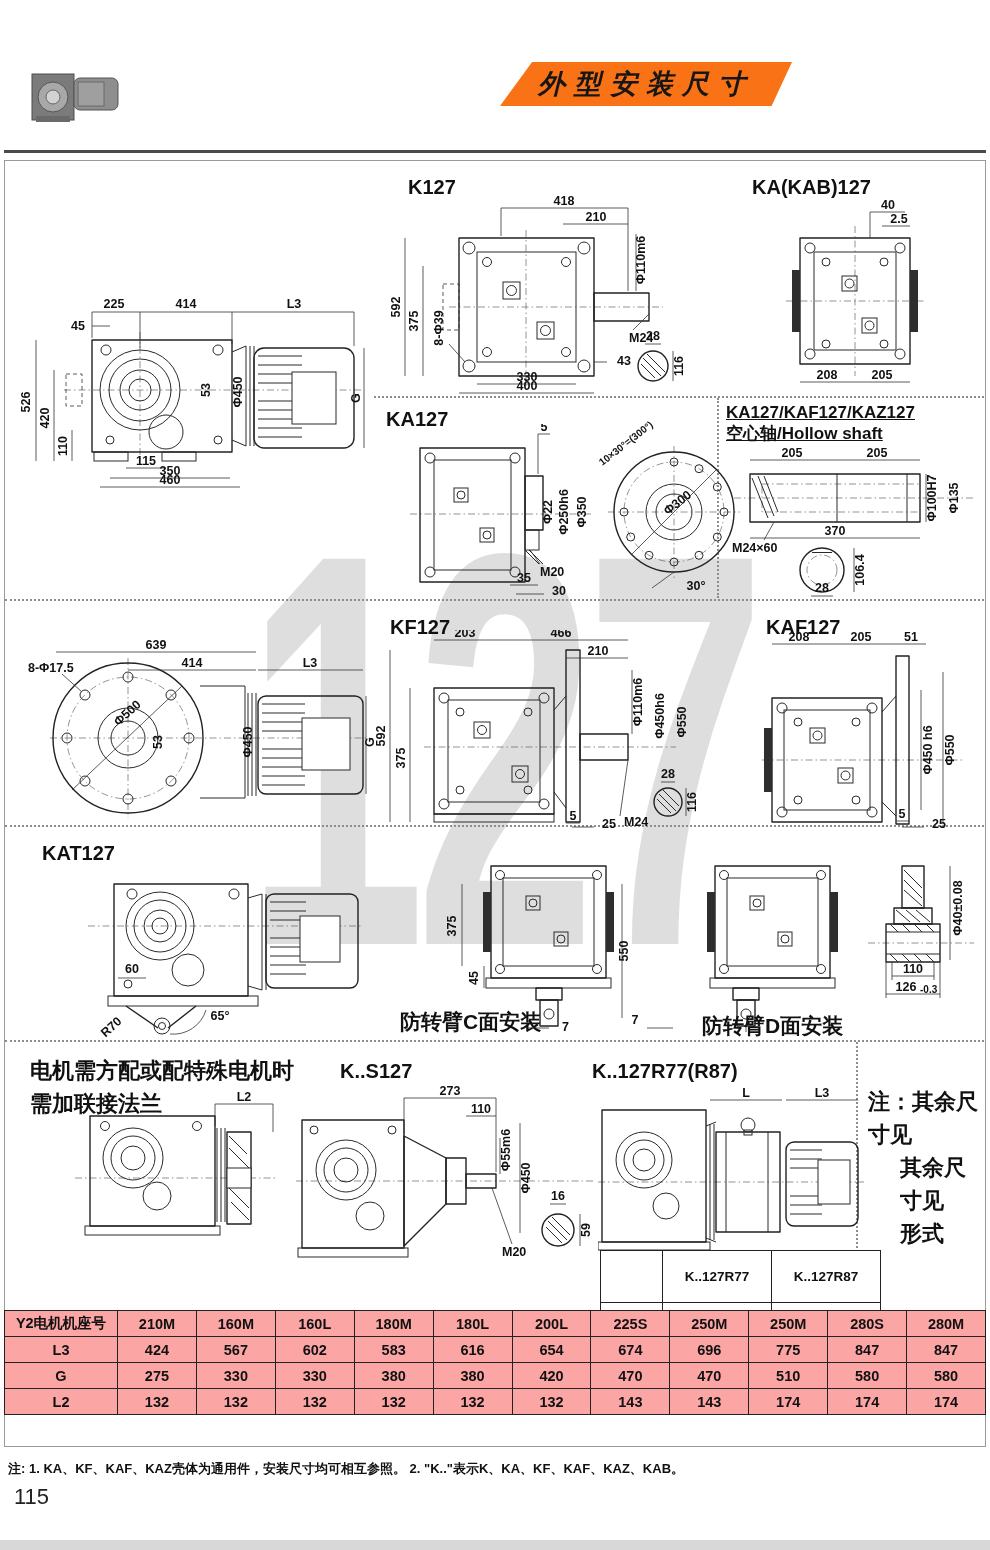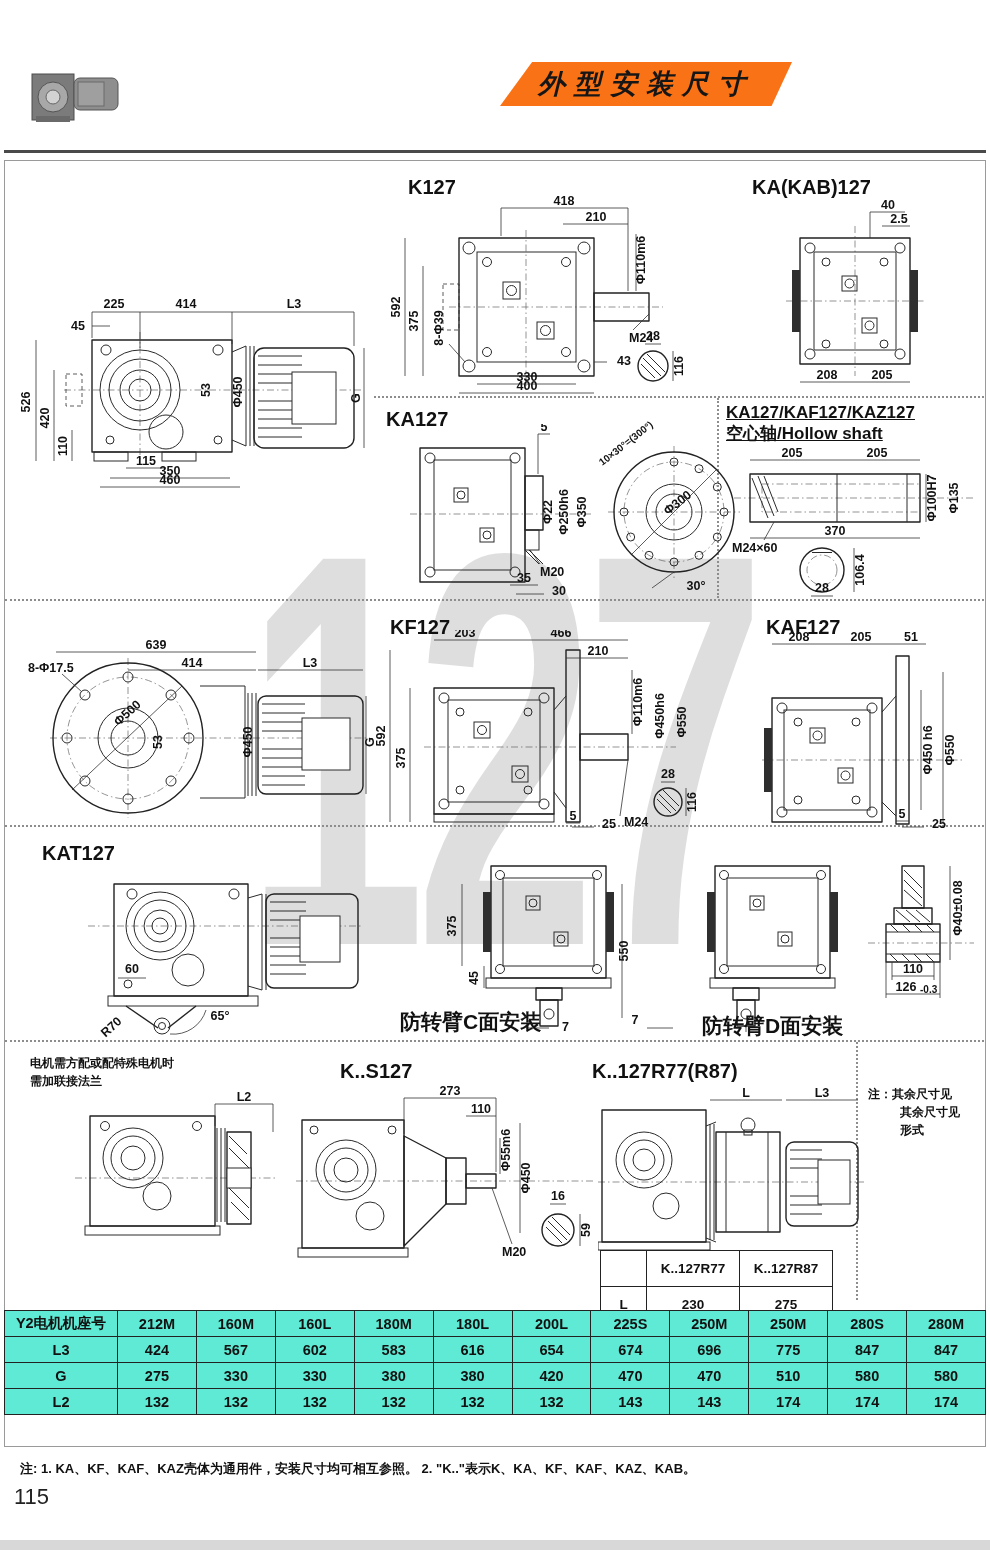--- a/index.html
+++ b/index.html
@@ -24,29 +24,29 @@
          border:1px solid #9a9a9a;z-index:0;}
   .banner{position:absolute;left:500px;top:62px;width:292px;height:44px;background:#f97316;
           clip-path:polygon(11% 0,100% 0,93% 100%,0 100%);
           display:flex;align-items:center;justify-content:center;z-index:3;}
   .banner span{font-weight:700;font-style:italic;font-size:27px;letter-spacing:9px;color:#161616;}
   .hrule{position:absolute;left:4px;top:150px;width:982px;height:0;border-top:3px solid #4a4a4a;}
   .watermark{position:absolute;left:245px;top:470px;z-index:1;font-weight:700;
              font-size:560px;line-height:1;color:#a9a9a9;opacity:.38;letter-spacing:-18px;
              transform:scaleX(.58);transform-origin:left top;pointer-events:none;}
   .caption{position:absolute;font-weight:700;font-size:21px;color:#111;z-index:3;}
-  .notebox{position:absolute;font-weight:700;font-size:12px;color:#111;z-index:3;line-height:1.5;}
+  .notebox{position:absolute;font-weight:700;font-size:22px;color:#111;z-index:3;line-height:1.5;}
   table{border-collapse:collapse;table-layout:fixed;}
-  .maintab{position:absolute;left:4px;top:1310px;width:982px;z-index:3;background:#5eead4;}
+  .maintab{position:absolute;left:4px;top:1310px;width:982px;z-index:3;background:#fca5a5;}
   .maintab td{border:1.4px solid #222;text-align:center;vertical-align:middle;
               font-size:14.5px;font-weight:700;height:25px;padding:0;}
   .rtab{position:absolute;left:600px;top:1250px;width:206px;z-index:3;background:#fff;}
   .rtab td{border:1.4px solid #222;text-align:center;vertical-align:middle;
-           font-size:13.5px;font-weight:700;height:27px;padding:4px;}
-  .footnote{position:absolute;left:8px;top:1460px;font-size:13px;font-weight:700;color:#111;z-index:3;margin-left:12px;}
+           font-size:13.5px;font-weight:700;height:27px;padding:12px;}
+  .footnote{position:absolute;left:8px;top:1460px;font-size:13px;font-weight:700;color:#111;z-index:3;}
   .pagenum{position:absolute;left:14px;top:1484px;font-size:22px;color:#222;z-index:3;}
   .botbar{position:absolute;left:0;top:1540px;width:990px;height:10px;background:#d8d8d8;}
 </style>
 </head>
 <body>
 
 <div class="abs" style="left:26px;top:62px;width:104px;height:64px;z-index:3">
   <svg viewBox="0 0 104 64" width="104" height="64">
     <rect x="6" y="12" width="42" height="46" fill="#7b7b7b" stroke="#4c4c4c"></rect>
     <circle cx="27" cy="35" r="15" fill="#a8a8a8" stroke="#555"></circle>
@@ -715,21 +715,21 @@
     <td>230</td>
     <td>275</td>
   </tr>
 </tbody>
   </table>
 
 <table class="maintab">
   <tbody>
       <tr>
     <td style="width:112px">Y2电机机座号</td>
-    <td>212M</td>
+    <td>210M</td>
     <td>160M</td>
     <td>160L</td>
     <td>180M</td>
     <td>180L</td>
     <td>200L</td>
     <td>225S</td>
     <td>250M</td>
     <td>250M</td>
     <td>280S</td>
     <td>280M</td>

